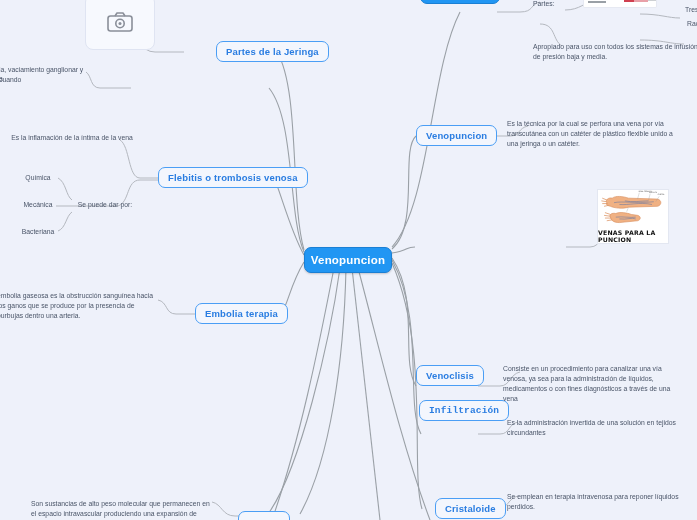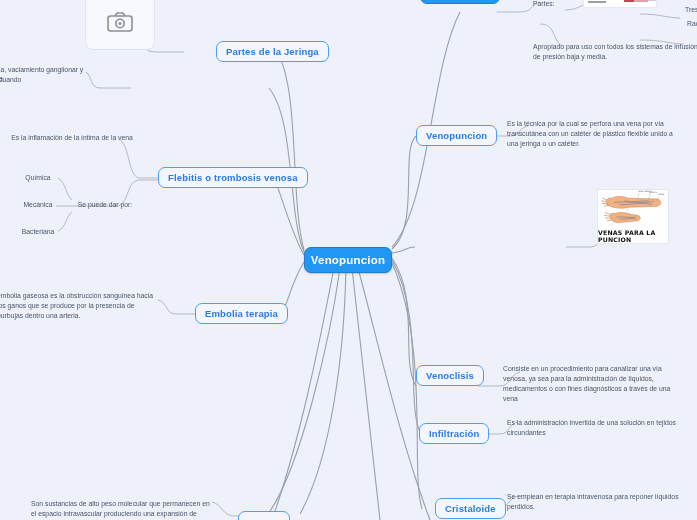--- a/index.html
+++ b/index.html
@@ -235,21 +235,21 @@
 
   <div class="node branch" style="left:416px;top:125px;">
     <span>Venopuncion</span>
   </div>
 
 
   <div class="node branch" style="left:416px;top:365px;">
     <span>Venoclisis</span>
   </div>
 
-  <div class="node branch" style="left:419px;top:423px;">
+  <div class="node branch" style="left:419px;top:400px;font-family:Liberation Mono, monospace;">
     <span>Infiltración</span>
   </div>
 
   <div class="node branch" style="left:419px;top:498px;margin-left:16px;">
     <span>Cristaloide</span>
   </div>
 
   <div class="node branch filled" style="left:420px;top:-14px;width:80px;height:18px;">
     <span></span>
   </div>

